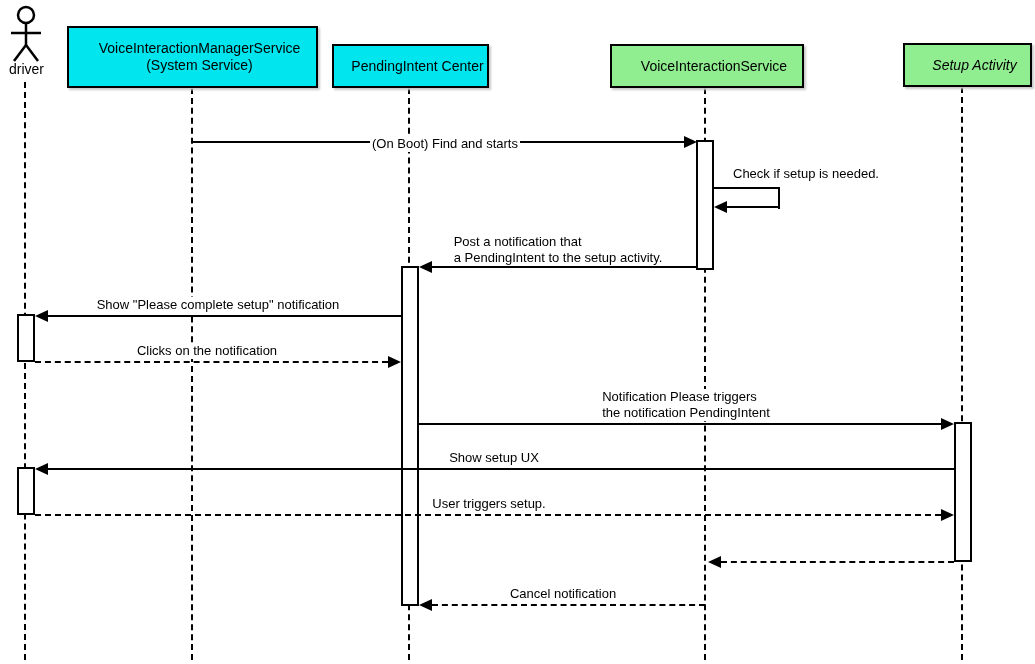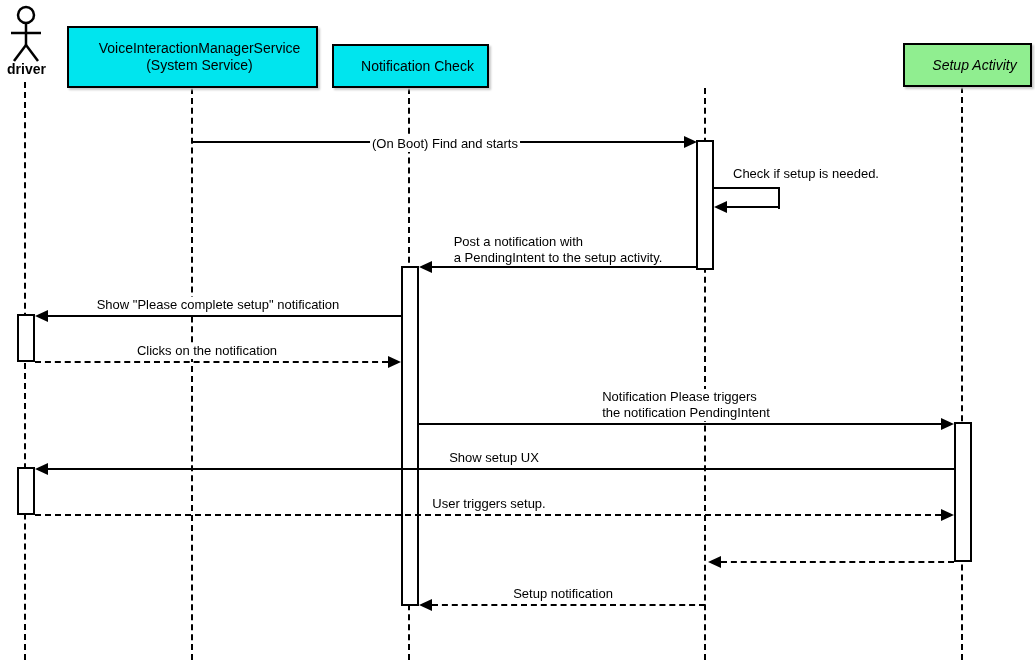--- a/index.html
+++ b/index.html
@@ -24,21 +24,21 @@
   .ah.r{border-left:13px solid #000;border-top:6px solid transparent;border-bottom:6px solid transparent;}
   .ah.l{border-right:13px solid #000;border-top:6px solid transparent;border-bottom:6px solid transparent;}
   
   .mlabel{position:absolute;font-size:13px;line-height:16px;background:#fff;
           padding:0 2px;white-space:nowrap;z-index:5;}
   .ctr{transform:translateX(-50%);text-align:center;}
   .ctl{transform:translateX(-50%);text-align:left;}
   
   #actor-svg{position:absolute;left:5px;top:5px;z-index:6;}
   #actor-label{position:absolute;left:0;top:61px;width:53px;text-align:center;
-               font-size:14px;z-index:6;font-weight:bold;}
+               font-size:14px;z-index:6;}
 </style>
 </head>
 <body>
 
 <div id="canvas">
 
   <div class="ll" style="left:24px;top:82px;height:578px"></div>
   <div class="ll" style="left:191px;top:88px;height:572px"></div>
   <div class="ll" style="left:408px;top:88px;height:572px"></div>
   <div class="ll" style="left:704px;top:88px;height:572px"></div>
@@ -51,21 +51,24 @@
     <line x1="21" y1="40" x2="9" y2="56" stroke="#000" stroke-width="2.5"></line>
     <line x1="21" y1="40" x2="33" y2="56" stroke="#000" stroke-width="2.5"></line>
   </svg>
   <div id="actor-label">driver</div>
 
   <div class="box" style="left: 67px; top: 26px; width: 251px; height: 62px; background-color: rgb(0, 229, 238);">
     <div>VoiceInteractionManagerService</div>
     <div>(System Service)</div>
   </div>
   <div class="box" style="left: 332px; top: 44px; width: 157px; height: 44px; background-color: rgb(0, 229, 238);">
-    <div>Notification Check</div>
+    <div>PendingIntent Center</div>
+  </div>
+  <div class="box" style="left: 610px; top: 44px; width: 194px; height: 44px; background-color: rgb(144, 238, 144);">
+    <div>VoiceInteractionService</div>
   </div>
   <div class="box" style="left: 903px; top: 43px; width: 129px; height: 44px; background-color: rgb(144, 238, 144); font-style: italic;">
     <div>Setup Activity</div>
   </div>
 
   <div class="act" style="left:696px;top:140px;width:18px;height:130px"></div>
   <div class="act" style="left:401px;top:266px;width:18px;height:340px"></div>
   <div class="act" style="left:954px;top:422px;width:18px;height:140px"></div>
   <div class="act" style="left:17px;top:314px;width:18px;height:48px"></div>
   <div class="act" style="left:17px;top:467px;width:18px;height:48px"></div>
@@ -76,21 +79,21 @@
 
   <div class="mline" style="left:714px;top:187px;width:66px"></div>
   <div class="vline" style="left:778px;top:187px;height:22px"></div>
   <div class="mline" style="left:727px;top:206px;width:53px"></div>
   <div class="ah l" style="left:714px;top:201px"></div>
   <div class="mlabel" style="left:731px;top:166px">Check if setup is needed.</div>
 
   <div class="mline" style="left:432px;top:266px;width:264px"></div>
   <div class="ah l" style="left:419px;top:261px"></div>
   <div class="mlabel ctl" style="left:558px;top:234px">
-    <div>Post a notification with</div>
+    <div>Post a notification that</div>
     <div>a PendingIntent to the setup activity.</div>
   </div>
 
   <div class="mline" style="left:48px;top:315px;width:353px"></div>
   <div class="ah l" style="left:35px;top:310px"></div>
   <div class="mlabel ctr" style="left:218px;top:297px">Show "Please complete setup" notification</div>
 
   <div class="mline dashed" style="left:35px;top:361px;width:353px"></div>
   <div class="ah r" style="left:388px;top:356px"></div>
   <div class="mlabel ctr" style="left:207px;top:343px">Clicks on the notification</div>
@@ -108,15 +111,15 @@
 
   <div class="mline dashed" style="left:35px;top:514px;width:906px"></div>
   <div class="ah r" style="left:941px;top:509px"></div>
   <div class="mlabel ctr" style="left:489px;top:496px">User triggers setup.</div>
 
   <div class="mline dashed" style="left:721px;top:561px;width:233px"></div>
   <div class="ah l" style="left:708px;top:556px"></div>
 
   <div class="mline dashed" style="left:432px;top:604px;width:273px"></div>
   <div class="ah l" style="left:419px;top:599px"></div>
-  <div class="mlabel ctr" style="left:563px;top:586px">Setup notification</div>
+  <div class="mlabel ctr" style="left:563px;top:586px">Cancel notification</div>
 
 </div>
 
 </body></html>

